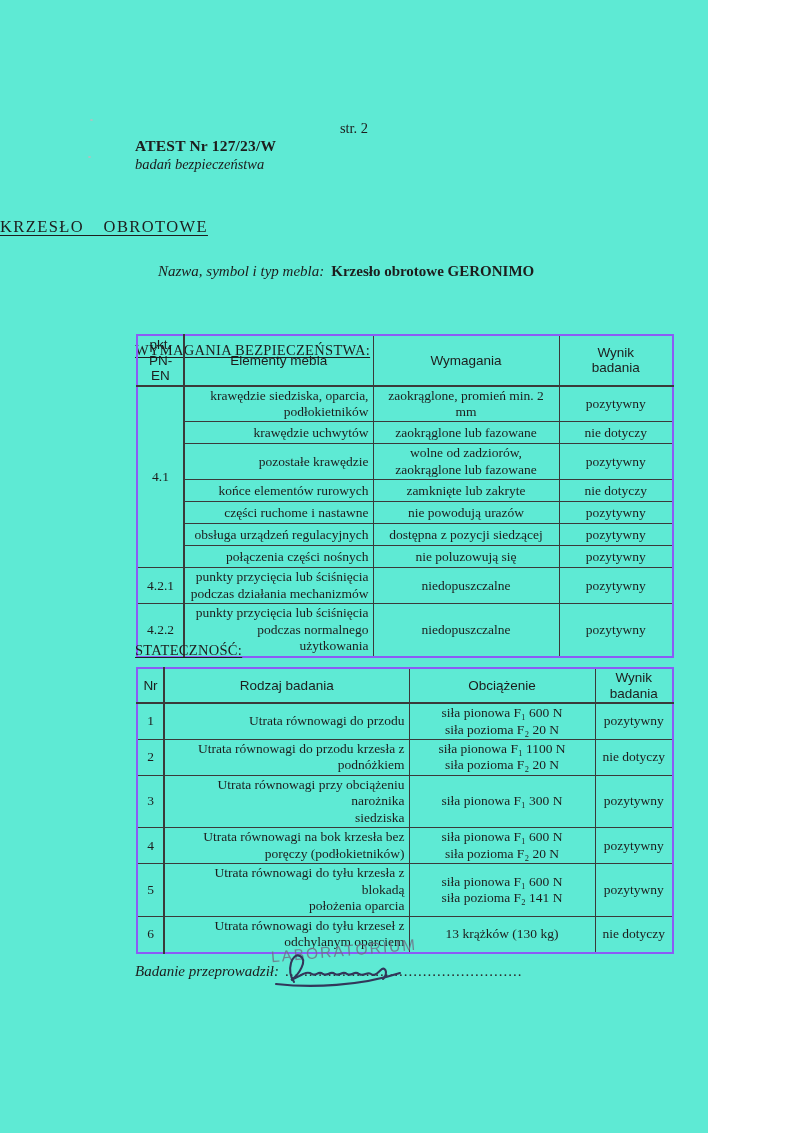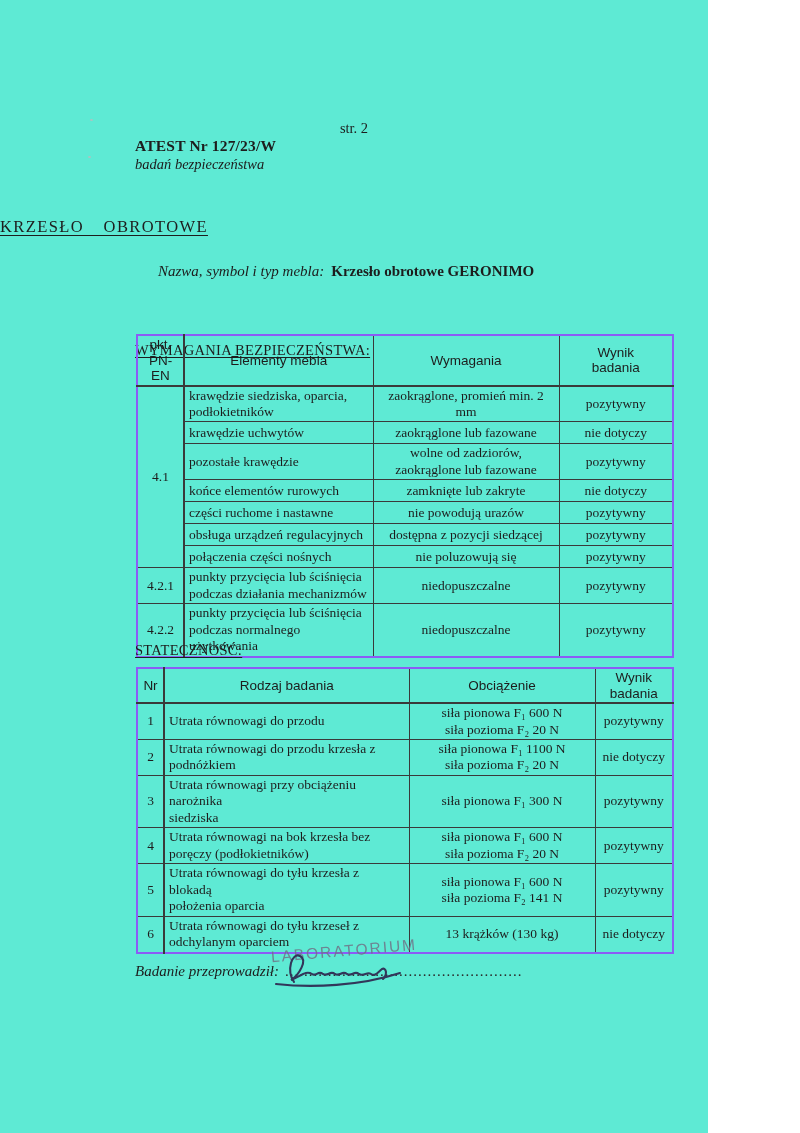--- a/index.html
+++ b/index.html
@@ -42,21 +42,21 @@
     white-space:pre-line; vertical-align:middle;
     padding:1px 4px; line-height:1.22; overflow:hidden;
   }
   .tbl thead th {
     border-bottom-width:2px;
     font-family:"Liberation Sans","DejaVu Sans",sans-serif;
     font-weight:normal; font-size:13.5px; text-align:center; line-height:1.15;
   }
   .tbl td { font-size:13.5px; }
   .cc { text-align:center; }
-  .lc { text-align:left; padding-left:7px; }
+  .lc { text-align:right; padding-left:7px; }
   .b-r { border-right-width:2px !important; }
 
   .footer-line { left:135px; top:963px; font-size:15px; white-space:nowrap; }
   .footer-line .lbl { font-style:italic; }
   .footer-line .dots { letter-spacing:1px; margin-left:6px; color:#2a2a2a; }
 
   .stamp {
     left:264px; top:942px; width:160px; text-align:center;
     font-family:"Liberation Sans","DejaVu Sans",sans-serif;
     font-size:15.5px; letter-spacing:2px; color:#6f7488; opacity:.85;

